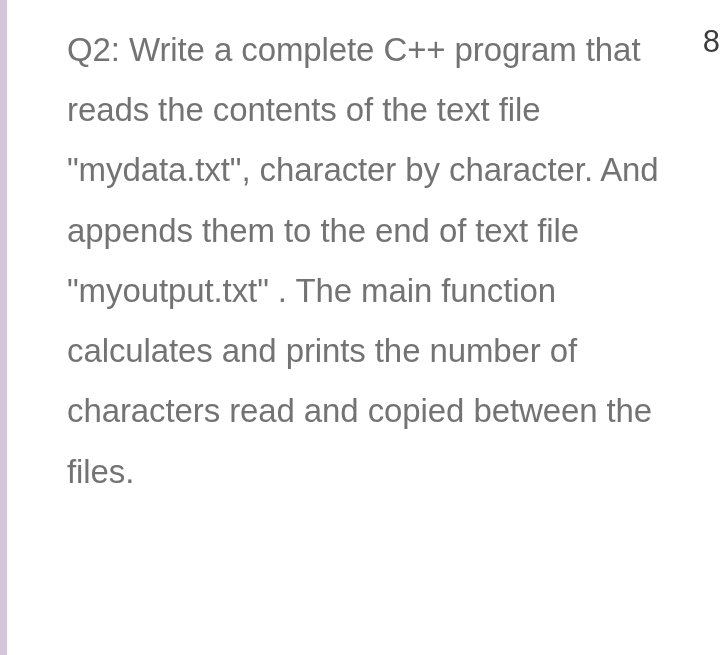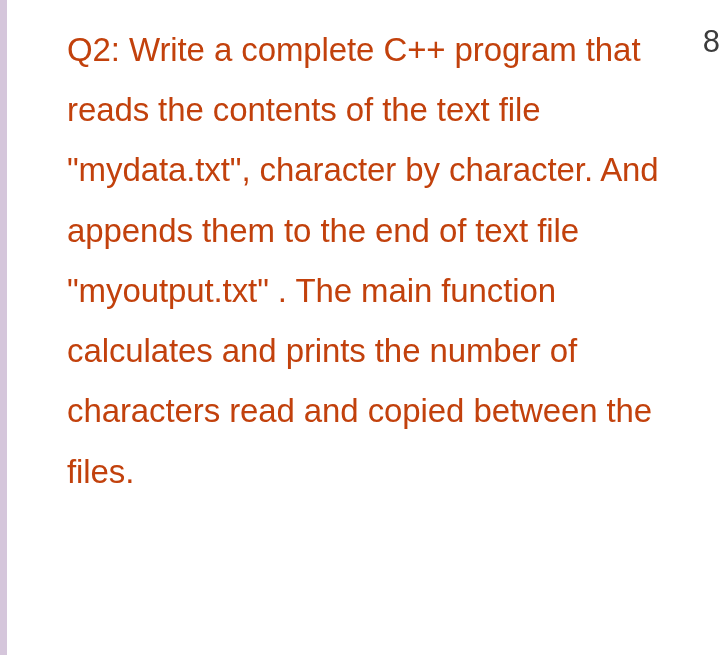--- a/index.html
+++ b/index.html
@@ -20,21 +20,21 @@
       background: #d5c6db;
     }
     .content-area {
       flex: 1;
       padding: 20px 0 20px 60px;
       position: relative;
     }
     .question-text {
       font-size: 33px;
       line-height: 1.825;
-      color: #c2410c;
+      color: #737373;
       letter-spacing: -0.1px;
       max-width: 595px;
     }
     .corner-marker {
       position: absolute;
       top: 24px;
       right: 0;
       font-size: 31px;
       color: #3c3c3c;
       font-family: Arial, Helvetica, sans-serif;

